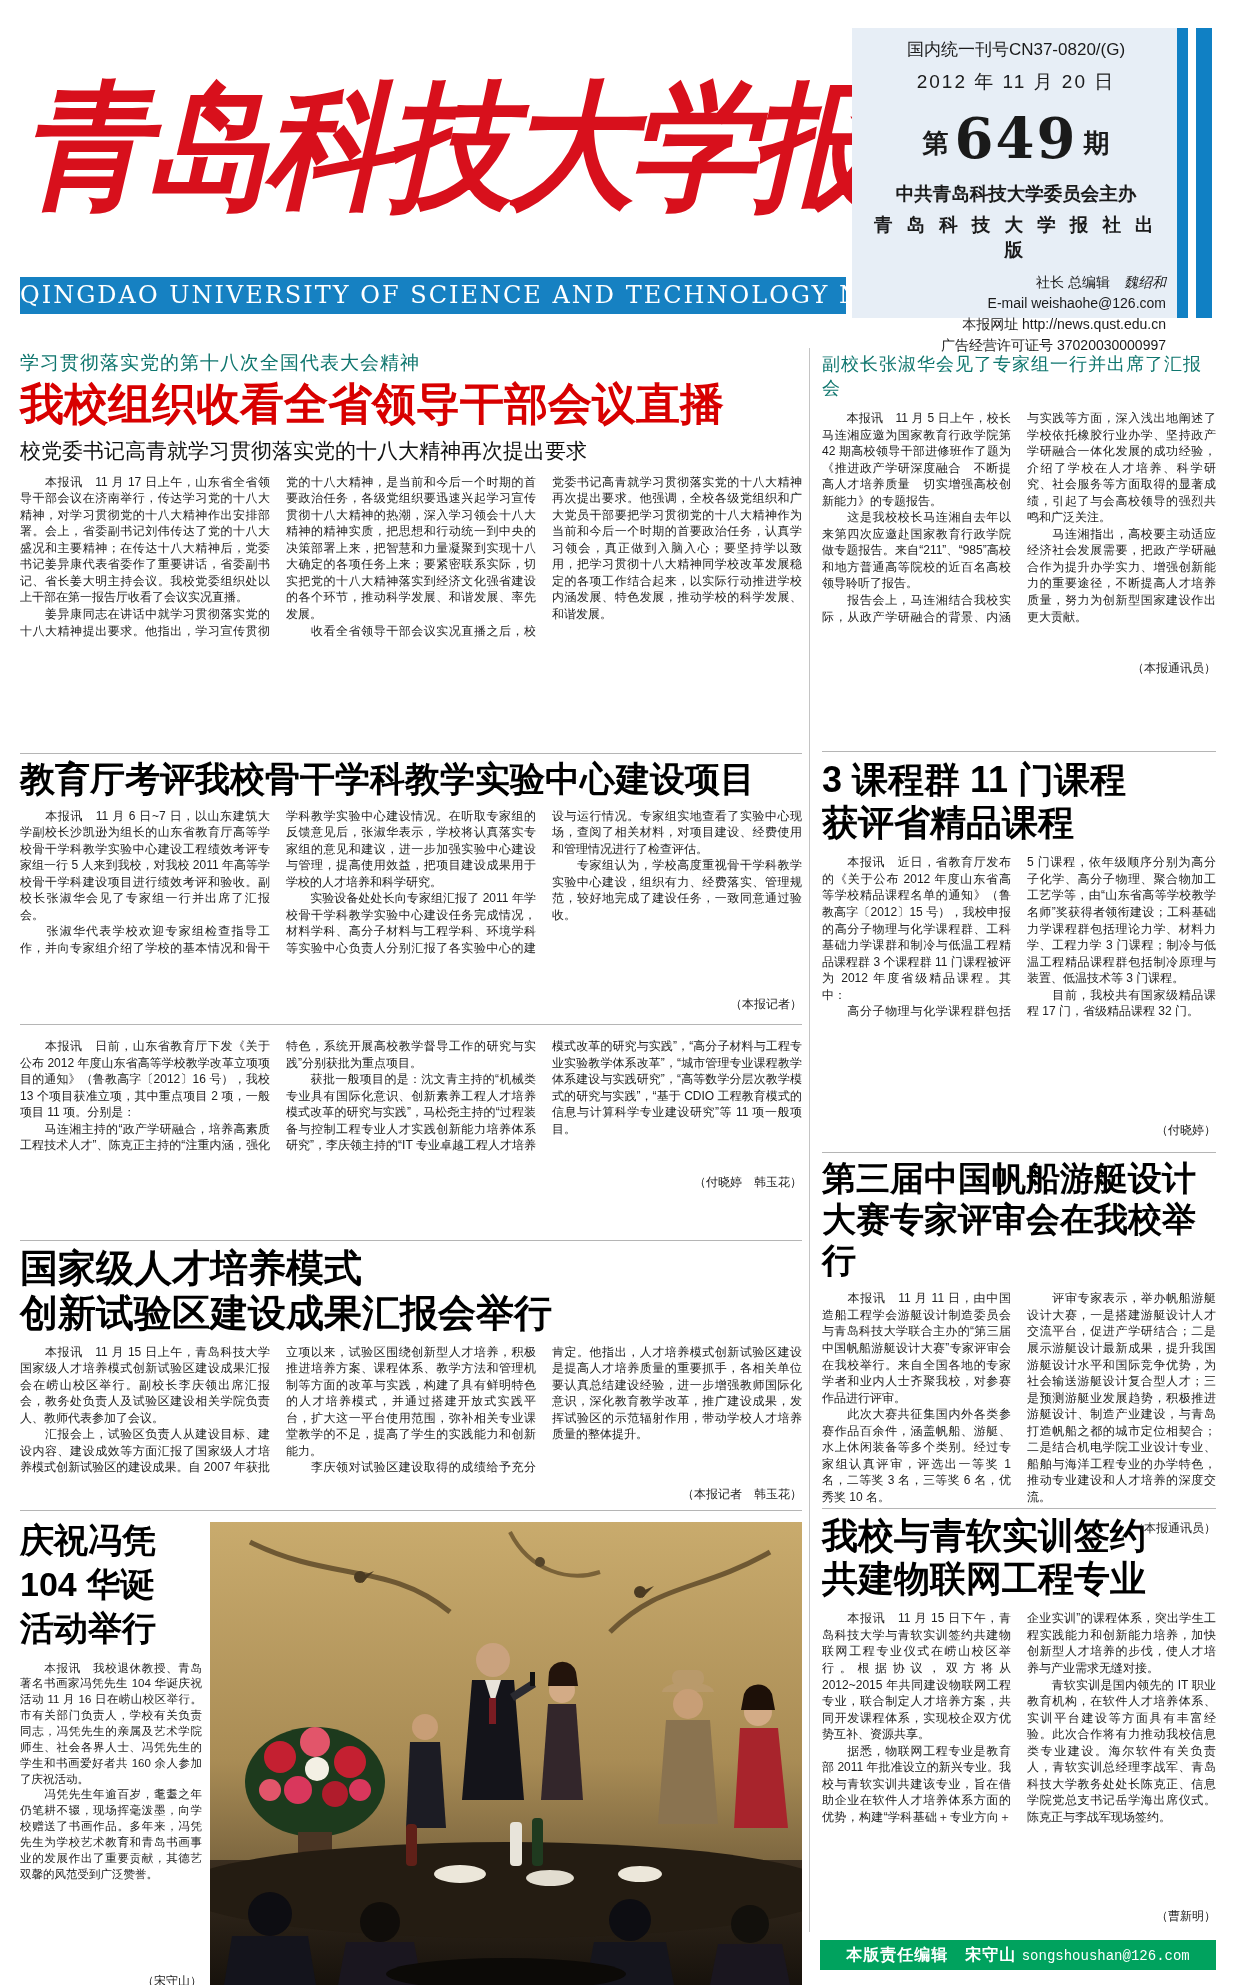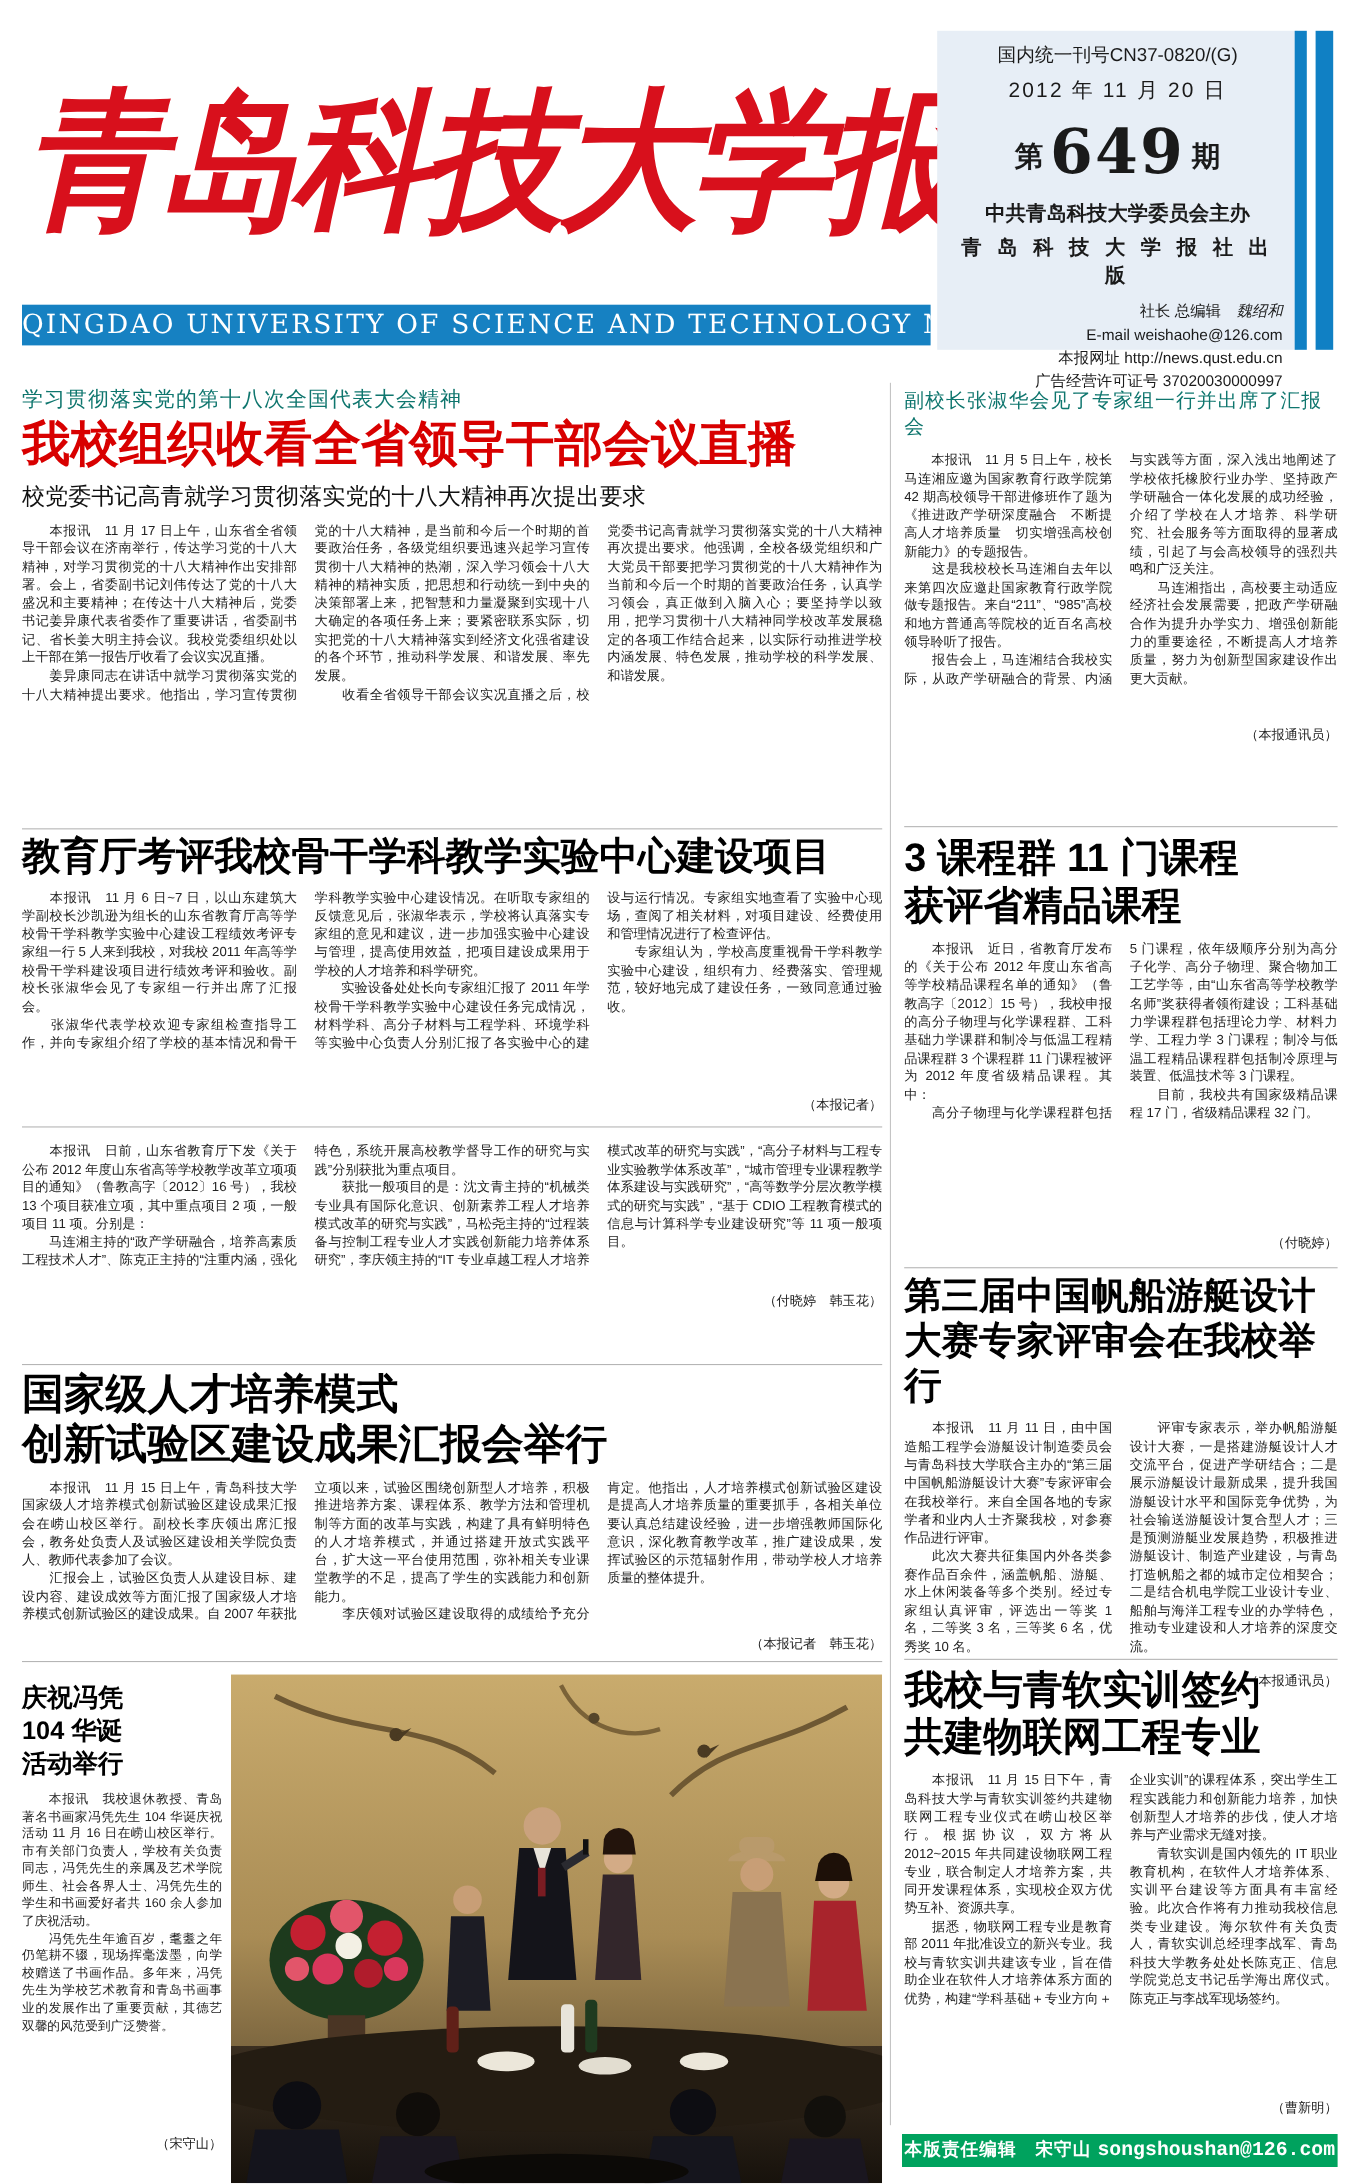--- a/index.html
+++ b/index.html
@@ -45,22 +45,22 @@
   .cols2{column-count:2;column-gap:16px;}
   .byline{font-size:12px;text-align:right;color:#222;margin-top:2px;}
 
   
   .photo{left:210px;top:1522px;width:592px;height:463px;overflow:hidden;}
 
   
   .green-bar{left:820px;top:1940px;width:396px;height:30px;background:#00a25e;
     color:#fff;font-size:16px;font-weight:bold;line-height:30px;text-align:center;
     letter-spacing:1px;white-space:nowrap;}
-  .green-bar .mail{font-weight:bold;font-family:"Liberation Mono",monospace;
-    font-size:18px;letter-spacing:0;}
+  .green-bar .mail{font-weight:normal;font-family:"Liberation Mono",monospace;
+    font-size:14px;letter-spacing:0;}
 </style>
 </head>
 <body>
 
 <div class="page">
 
   <div class="abs paper-title">青岛科技大学报</div>
   <div class="abs eng-banner">QINGDAO UNIVERSITY OF SCIENCE AND TECHNOLOGY NEWS</div>
 
   <div class="abs info-box">
@@ -118,21 +118,21 @@
   <div class="abs" style="left:20px;top:1246px;width:782px;height:260px;">
     <div class="h-black" style="font-size:38px;line-height:1.18;">国家级人才培养模式
 创新试验区建设成果汇报会举行</div>
     <div class="body cols3" style="margin-top:8px;height:140px;">　　本报讯　11 月 15 日上午，青岛科技大学国家级人才培养模式创新试验区建设成果汇报会在崂山校区举行。副校长李庆领出席汇报会，教务处负责人及试验区建设相关学院负责人、教师代表参加了会议。
 　　汇报会上，试验区负责人从建设目标、建设内容、建设成效等方面汇报了国家级人才培养模式创新试验区的建设成果。自 2007 年获批立项以来，试验区围绕创新型人才培养，积极推进培养方案、课程体系、教学方法和管理机制等方面的改革与实践，构建了具有鲜明特色的人才培养模式，并通过搭建开放式实践平台，扩大这一平台使用范围，弥补相关专业课堂教学的不足，提高了学生的实践能力和创新能力。
 　　李庆领对试验区建设取得的成绩给予充分肯定。他指出，人才培养模式创新试验区建设是提高人才培养质量的重要抓手，各相关单位要认真总结建设经验，进一步增强教师国际化意识，深化教育教学改革，推广建设成果，发挥试验区的示范辐射作用，带动学校人才培养质量的整体提升。</div>
     <div class="byline">（本报记者　韩玉花）</div>
   </div>
 
   <div class="abs" style="left:20px;top:1518px;width:182px;height:462px;">
-    <div class="h-black" style="font-size:23px;line-height:1.3;margin-top:11px;">庆祝冯凭
+    <div class="h-black" style="font-size:34px;line-height:1.3;">庆祝冯凭
 104 华诞
 活动举行</div>
     <div class="body" style="margin-top:10px;height:310px;font-size:11.5px;">　　本报讯　我校退休教授、青岛著名书画家冯凭先生 104 华诞庆祝活动 11 月 16 日在崂山校区举行。市有关部门负责人，学校有关负责同志，冯凭先生的亲属及艺术学院师生、社会各界人士、冯凭先生的学生和书画爱好者共 160 余人参加了庆祝活动。
 　　冯凭先生年逾百岁，耄耋之年仍笔耕不辍，现场挥毫泼墨，向学校赠送了书画作品。多年来，冯凭先生为学校艺术教育和青岛书画事业的发展作出了重要贡献，其德艺双馨的风范受到广泛赞誉。</div>
     <div class="byline">（宋守山）</div>
   </div>
 
   <div class="abs photo">
     <svg width="592" height="463" viewBox="0 0 592 463" xmlns="http://www.w3.org/2000/svg">
       <defs>

